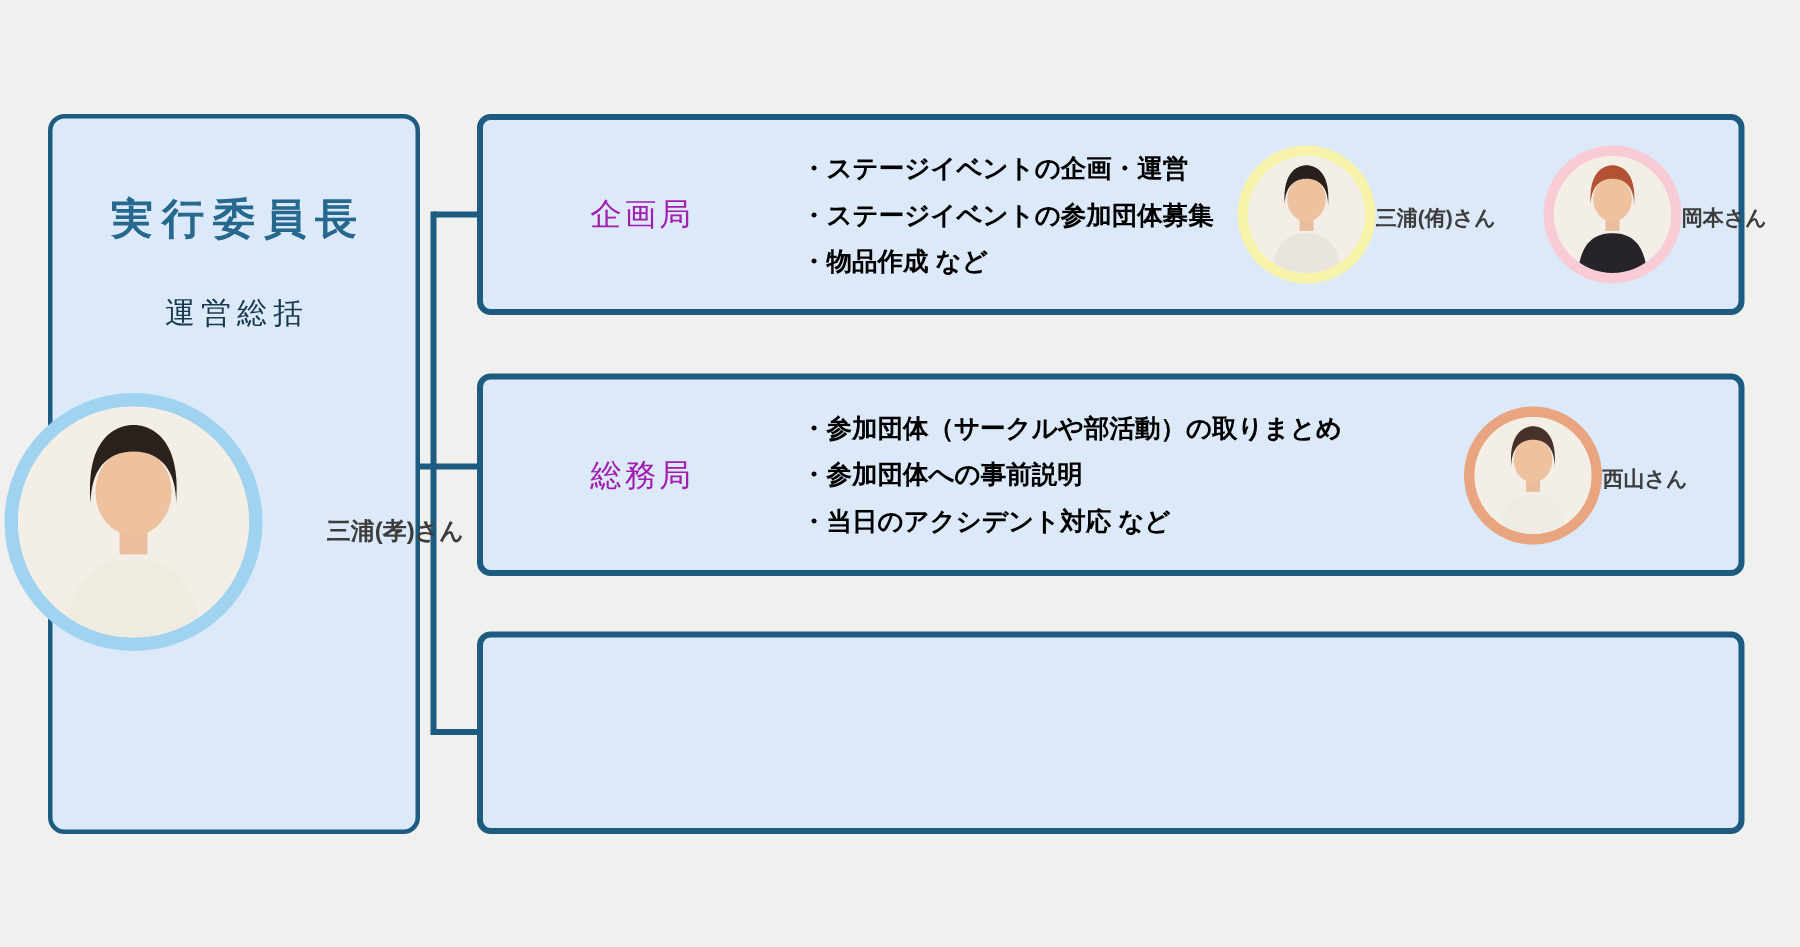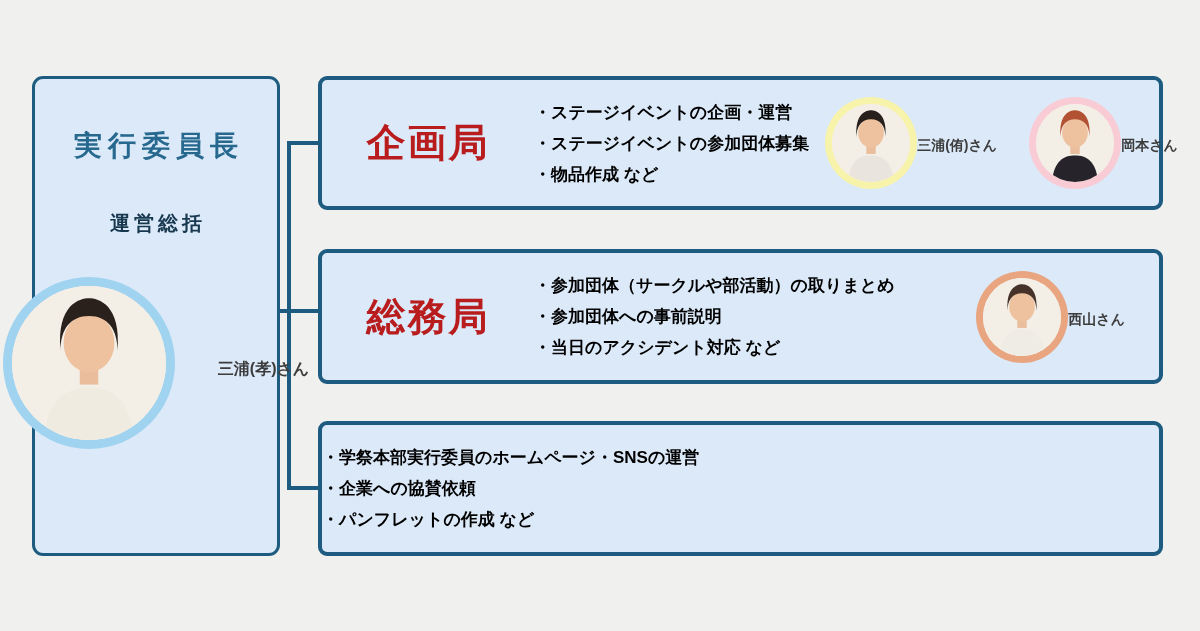--- a/index.html
+++ b/index.html
@@ -43,45 +43,45 @@
   .chair-title {
     margin-top: 48px;
     font-size: 28px;
     font-weight: bold;
     letter-spacing: 6px;
     text-indent: 6px;
     color: #26688e;
     white-space: nowrap;
   }
   .chair-subtitle {
-    margin-top: 45px;
+    margin-top: 30px;
     font-size: 20px;
-    font-weight: bold;
+    font-weight: normal;
     letter-spacing: 4px;
     text-indent: 4px;
     color: #17384f;
     white-space: nowrap;
   }
   .chair-member { margin-top: 40px; }
 
   .dept-box {
     left: 318px; width: 845px;
     display: flex; flex-direction: row; align-items: center;
   }
   .dept-1 { top: 76px;  height: 134px; }
   .dept-2 { top: 249px; height: 135px; }
   .dept-3 { top: 421px; height: 135px; }
 
   .dept-title {
     flex: 0 0 212px;
     text-align: center;
-    font-size: 39px;
-    font-weight: bold;
+    font-size: 21px;
+    font-weight: normal;
     letter-spacing: 2px;
-    color: #b91c1c;
+    color: #a21caf;
     white-space: nowrap;
   }
   .dept-bullets {
     flex: 1 1 auto;
     list-style: none;
   }
   .dept-bullets li {
     font-size: 17px;
     font-weight: bold;
     color: #000000;
@@ -216,21 +216,16 @@
               <path d="M31.5,42 C29,12 44,8 50,8 C56,8 71,12 68.5,42 C68.5,28 62,19.5 50,19.5 C38,19.5 31.5,28 31.5,42 Z" style="fill:var(--hair)"></path>
             </svg>
           </div>
         </div>
         <div class="member-name">西山さん</div>
       </div>
     </div>
   </div>
 
   <div class="box dept-box dept-3">
-    <ul class="dept-bullets">
-      <li>・学祭本部実行委員のホームページ・SNSの運営</li>
-      <li>・企業への協賛依頼</li>
-      <li>・パンフレットの作成 など</li>
-    </ul>
     <div class="dept-members"></div>
   </div>
 
 </div>
 
 </body></html>

